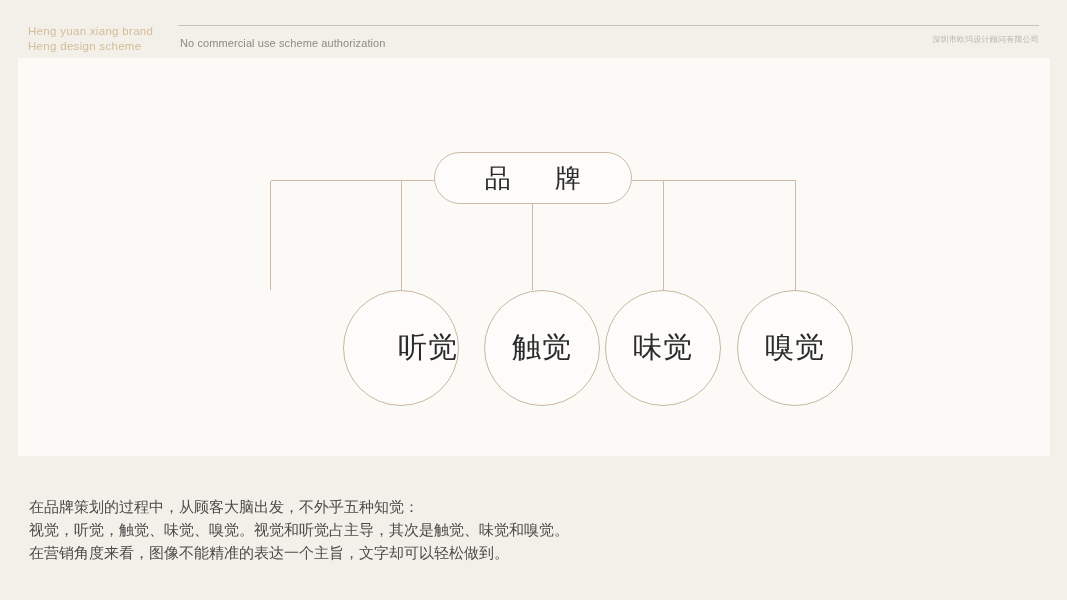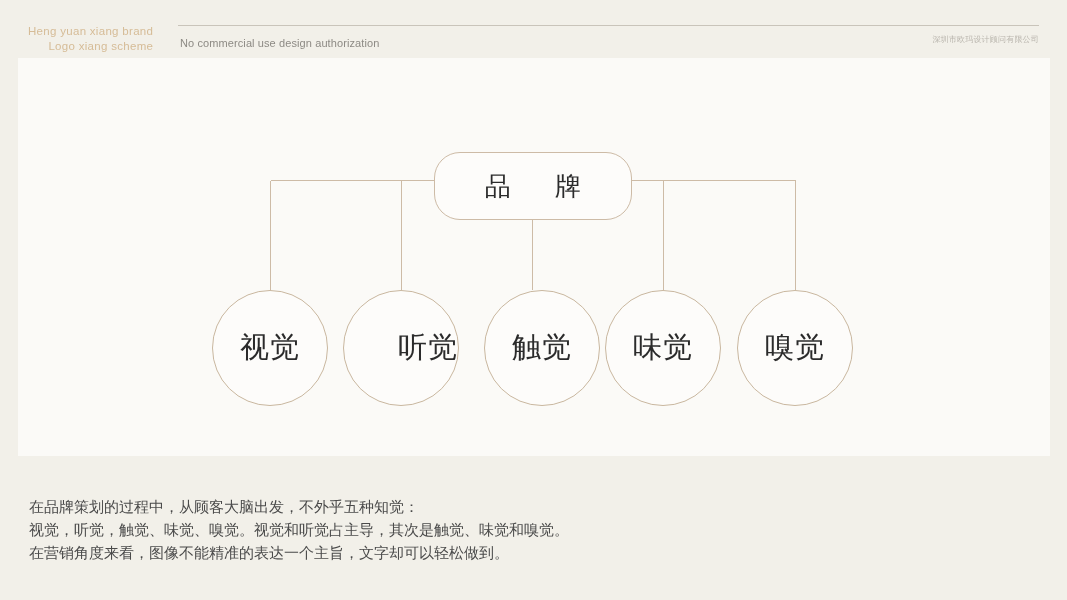--- a/index.html
+++ b/index.html
@@ -12,21 +12,21 @@
   }
 
   
   .panel{
     position:absolute;
     left:18px; top:58px; width:1032px; height:398px;
     background:#fbfaf7;
   }
 
   
-  .header{position:absolute;left:0;top:0;width:1067px;height:49px;text-align:right;}
+  .header{position:absolute;left:0;top:0;width:1067px;height:49px;}
 
   .logo-block{
     position:absolute; left:28px; top:24px;
     line-height:15px;
     color:#d8bf9b;
     font-size:11.5px;
     letter-spacing:.3px;
     white-space:nowrap;
   }
   .logo-line{display:block;}
@@ -49,21 +49,21 @@
     font-size:8px; color:#b9b5ad; letter-spacing:.2px;
     white-space:nowrap;
     font-family:Liberation Serif, serif;
   }
 
   
   .diagram{position:absolute;left:0;top:58px;width:1067px;height:398px;}
 
   .node-brand{
     position:absolute;
-    left:434px; top:94px; width:198px; height:68px;
+    left:434px; top:94px; width:198px; height:52px;
     border:1px solid #cdbba6;
     border-radius:26px;
     background:#fdfcfa;
     display:flex; align-items:center; justify-content:center;
     box-sizing:border-box;
     z-index:3;
   }
   .node-brand span{
     font-family:"DejaVu Serif","Liberation Serif",serif;
     font-size:26px; color:#2b2b2b;
@@ -98,26 +98,26 @@
 </style>
 </head>
 <body>
 
 <div class="panel"></div>
 
 <div class="header">
 
   <div class="logo-block">
     <span class="logo-line l1">Heng yuan xiang brand</span>
-    <span class="logo-line l2">Logo xiang scheme</span>
+    <span class="logo-line l2">Heng design scheme</span>
   </div>
 
   <div class="header-rule"></div>
 
-  <div class="header-note">No commercial use design authorization</div>
+  <div class="header-note">No commercial use scheme authorization</div>
 
   <div class="header-company">深圳市欧玛设计顾问有限公司</div>
 </div>
 
 <div class="diagram">
 
   <svg class="connector-svg" viewBox="0 0 1067 398" xmlns="http://www.w3.org/2000/svg">
     <g stroke="#cdbba6" stroke-width="1" fill="none" shape-rendering="crispEdges">
 
       <path d="M270.5 122.5 H 434"></path>
@@ -128,23 +128,20 @@
       <path d="M532.5 146  V 232"></path>
       <path d="M663.5 122.5 V 232"></path>
       <path d="M795.5 122.5 V 232"></path>
     </g>
   </svg>
 
   <div class="node-brand">
     <span>品  牌</span>
   </div>
 
-  <div class="circle" style="left:212px;top:232px;">
-    <span>视觉</span>
-  </div>
   <div class="circle" style="left:343px;top:232px;justify-content:flex-end;">
     <span>听觉</span>
   </div>
   <div class="circle" style="left:484px;top:232px;">
     <span>触觉</span>
   </div>
   <div class="circle" style="left:737px;top:232px;">
     <span>嗅觉</span>
   </div>
   <div class="circle" style="left:605px;top:232px;">

